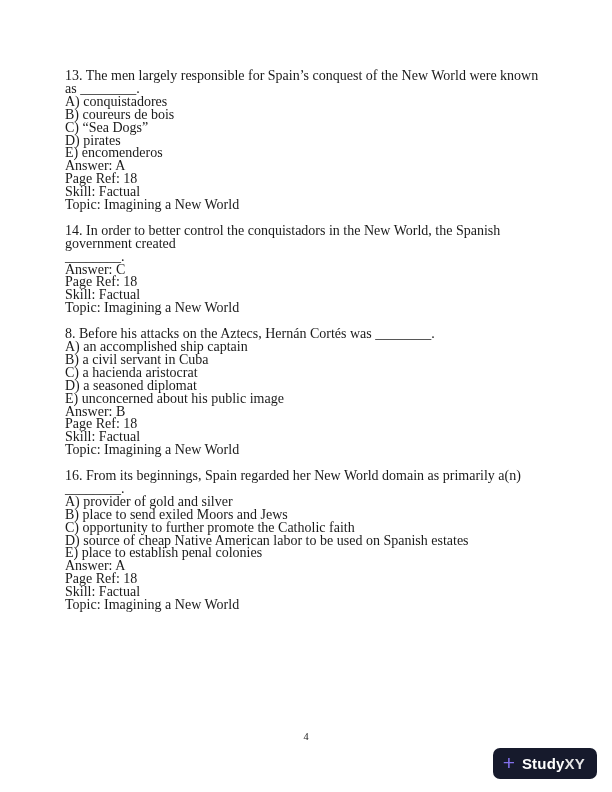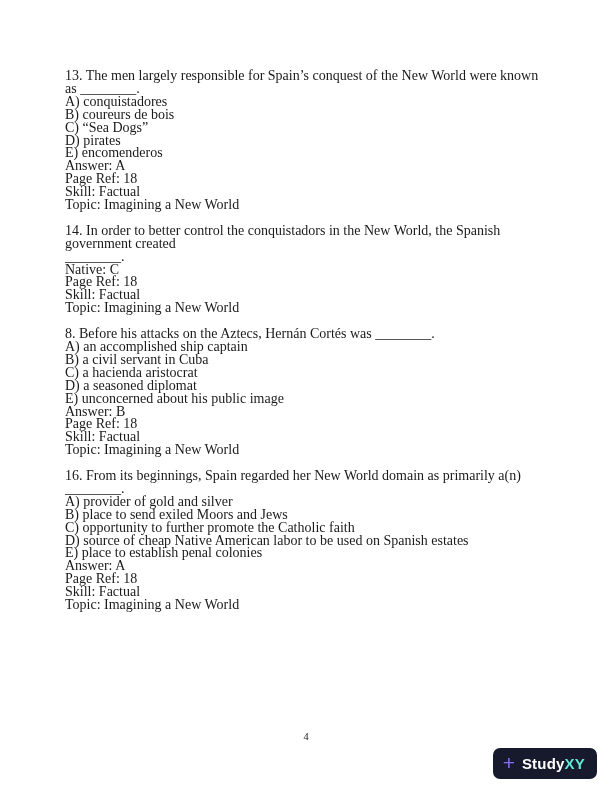--- a/index.html
+++ b/index.html
@@ -57,21 +57,21 @@
     line-height: 1;
     transform: translateY(-1px);
   }
   .brand-text {
     font-size: 15px;
     font-weight: 700;
     letter-spacing: 0.2px;
     line-height: 1;
   }
   .brand-primary { color: #ffffff; margin-top: 10px; }
-  .brand-secondary { color: #5eead4; }
+  .brand-secondary { color: #e5e5e5; }
 </style>
 </head>
 <body>
 
 <div class="page">
 
   <main class="content">
   <section class="question">
     <div class="stem">
           <div class="line">13. The men largely responsible for Spain’s conquest of the New World were known as ________.</div>
@@ -90,21 +90,21 @@
           <div class="line">Topic: Imagining a New World</div>
         </div>
   </section>
 
   <section class="question">
     <div class="stem">
           <div class="line">14. In order to better control the conquistadors in the New World, the Spanish government created</div>
           <div class="line">________.</div>
         </div>
     <div class="meta">
-          <div class="line">Native: C</div>
+          <div class="line">Answer: C</div>
           <div class="line">Page Ref: 18</div>
           <div class="line">Skill: Factual</div>
           <div class="line">Topic: Imagining a New World</div>
         </div>
   </section>
 
   <section class="question">
     <div class="stem">
           <div class="line">8. Before his attacks on the Aztecs, Hernán Cortés was ________.</div>
         </div>

